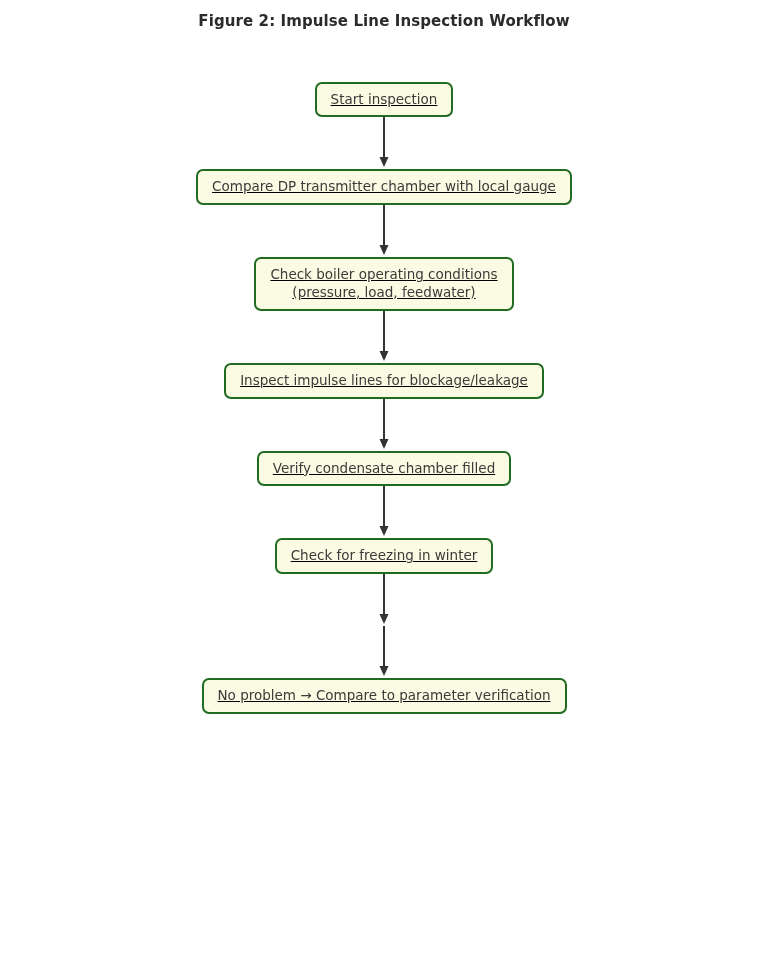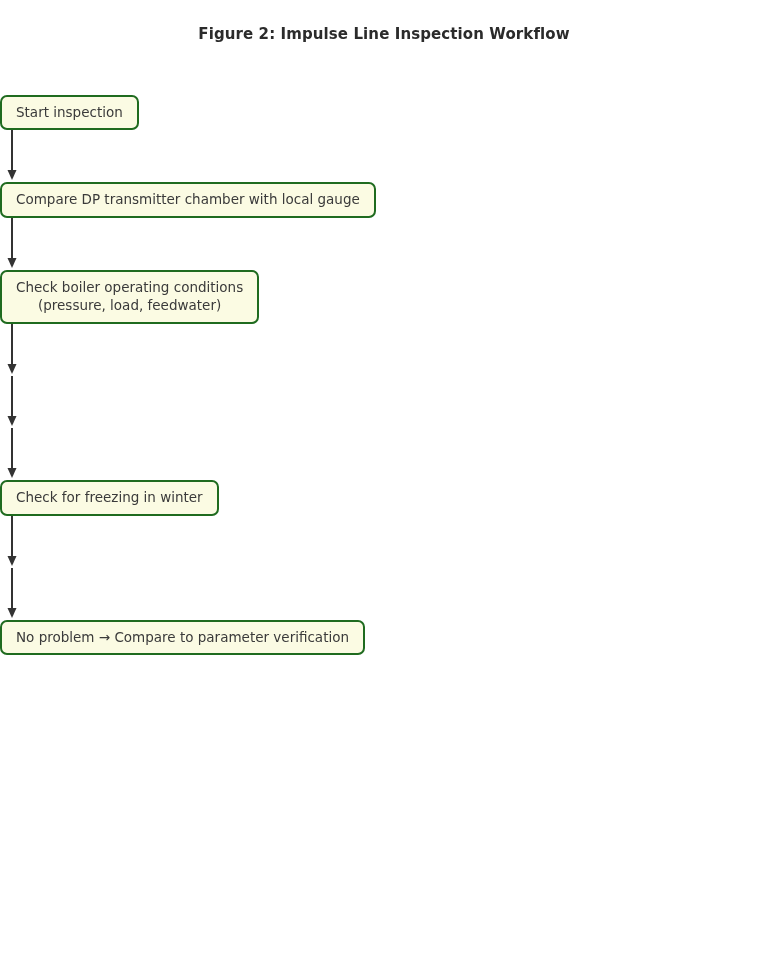--- a/index.html
+++ b/index.html
@@ -14,31 +14,32 @@
     overflow: hidden;
     position: relative;
   }
 
   .figure-title {
     text-align: center;
     font-size: 15px;
     font-weight: bold;
     color: #2b2b2b;
     letter-spacing: 0.1px;
-    margin: 17px;
+    margin: 4px;
     padding-top: 8px;
     line-height: 1.3;
   }
 
   .flow {
     width: 100%;
     margin-top: 50px;
     display: flex;
     flex-direction: column;
-    align-items: flex-start;
+    align-items: center;
+    text-decoration: underline;
   }
 
   .node {
     background: #fbfbe3;
     border: 2px solid #1f6b1f;
     border-radius: 7px;
     color: #3a3a3a;
     font-size: 13.5px;
     line-height: 1.32;
     text-align: center;
@@ -75,26 +76,28 @@
   </svg>
 
   <div class="node">Check boiler operating conditions
 (pressure, load, feedwater)</div>
 
   <svg class="connector" viewBox="0 0 24 52" xmlns="http://www.w3.org/2000/svg">
     <line x1="12" y1="0" x2="12" y2="42" stroke="#333333" stroke-width="2"></line>
     <polygon points="12,50 7.5,40 16.5,40" fill="#333333"></polygon>
   </svg>
 
+  <div class="node">Inspect impulse lines for blockage/leakage</div>
 
   <svg class="connector" viewBox="0 0 24 52" xmlns="http://www.w3.org/2000/svg">
     <line x1="12" y1="0" x2="12" y2="42" stroke="#333333" stroke-width="2"></line>
     <polygon points="12,50 7.5,40 16.5,40" fill="#333333"></polygon>
   </svg>
 
+  <div class="node">Verify condensate chamber filled</div>
 
   <svg class="connector" viewBox="0 0 24 52" xmlns="http://www.w3.org/2000/svg">
     <line x1="12" y1="0" x2="12" y2="42" stroke="#333333" stroke-width="2"></line>
     <polygon points="12,50 7.5,40 16.5,40" fill="#333333"></polygon>
   </svg>
 
   <div class="node">Check for freezing in winter</div>
 
   <svg class="connector" viewBox="0 0 24 52" xmlns="http://www.w3.org/2000/svg">
     <line x1="12" y1="0" x2="12" y2="42" stroke="#333333" stroke-width="2"></line>

